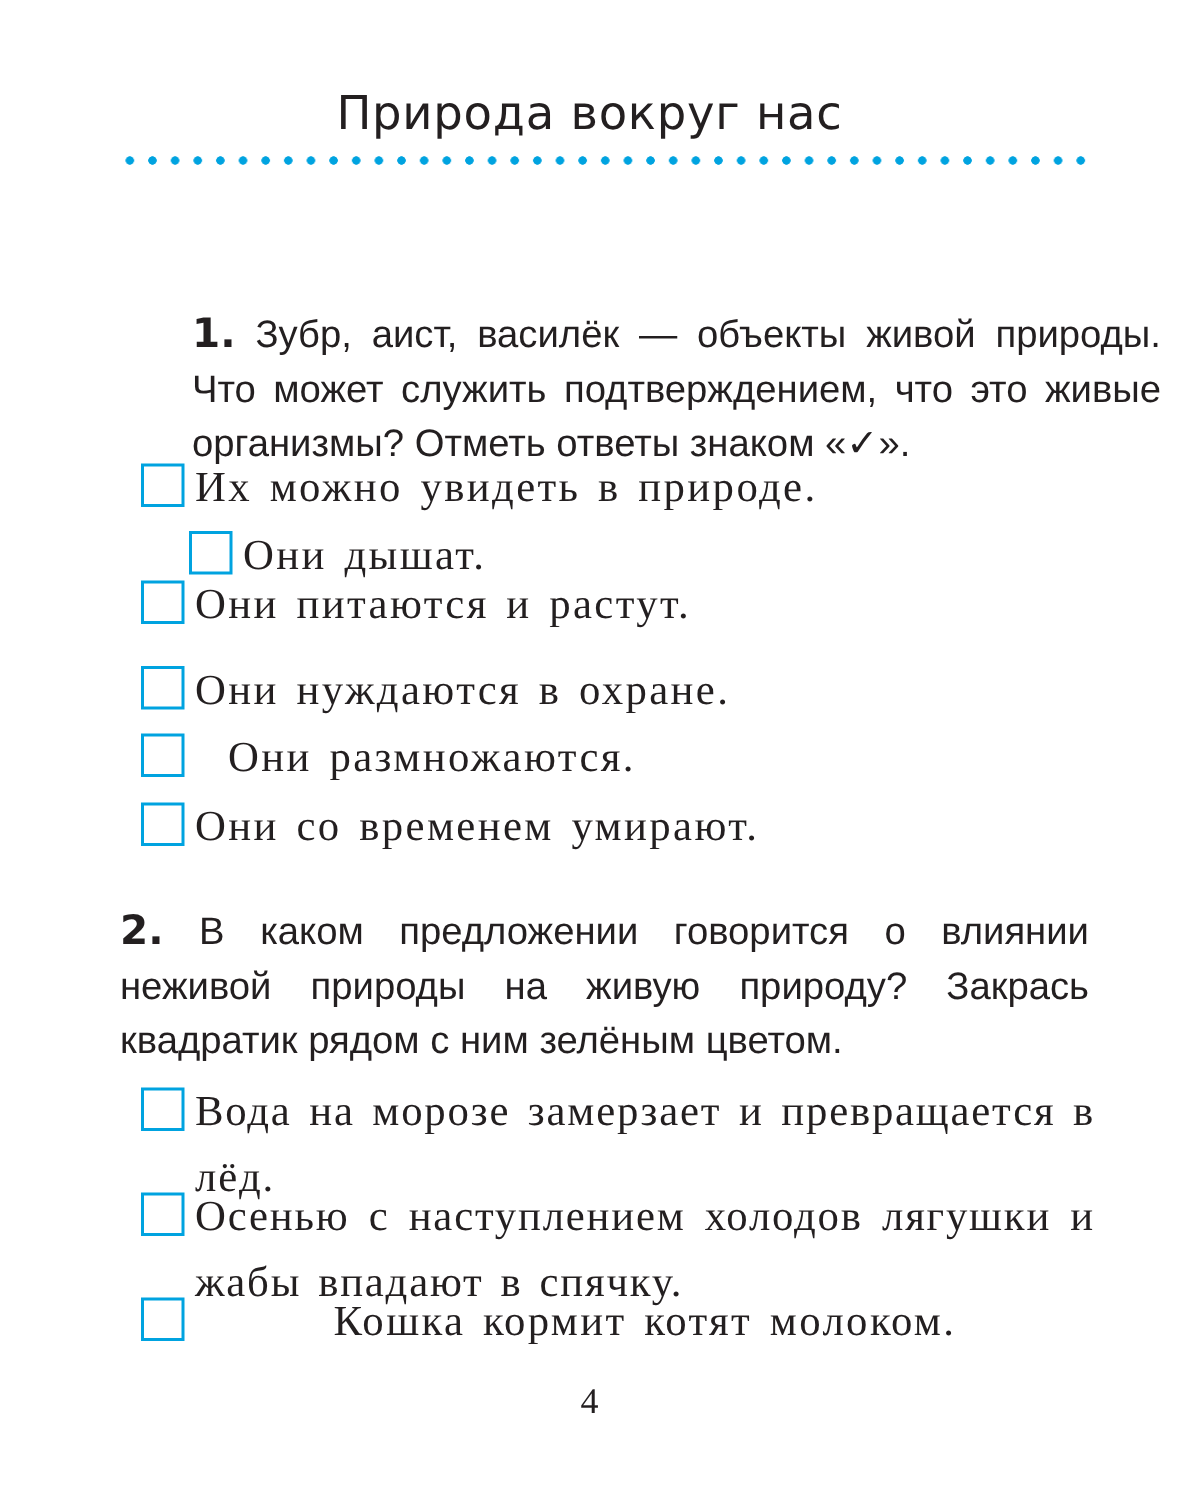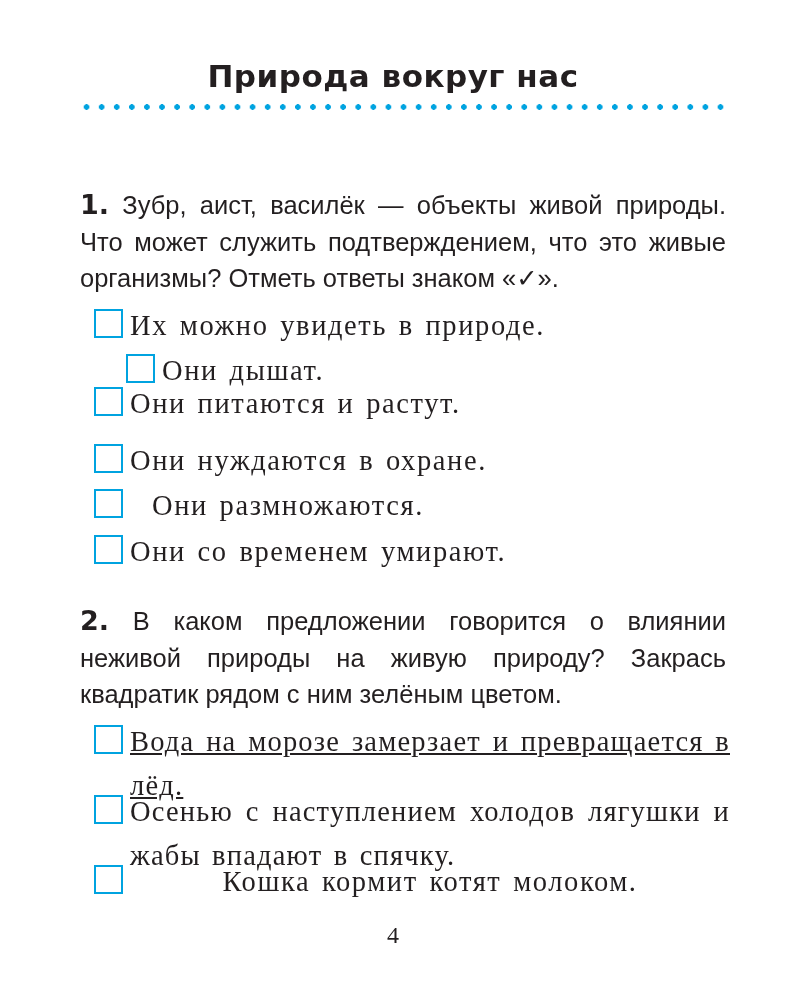--- a/index.html
+++ b/index.html
@@ -1,19 +1,19 @@
 <!DOCTYPE html>
 <html><head>
 <meta charset="utf-8">
 <style>
   html, body { margin: 0; padding: 0; background: #ffffff; }
   body { width: 786px; height: 1000px; position: relative; overflow: hidden; color: #231f20; }
   .title {
     position: absolute; left: 0; width: 786px; top: 58px; text-align: center;
-    font-family: "DejaVu Sans", sans-serif; font-weight: bold; font-size: 31px;
+    font-family: "DejaVu Sans", sans-serif; font-weight: normal; font-size: 31px;
     letter-spacing: 0.5px; color: #231f20;
   }
   .dots {
     position: absolute; left: 79px; top: 102px; width: 648px; height: 10px;
     background-image: radial-gradient(circle, #00a3e0 2.6px, transparent 3px);
     background-size: 15.1px 10px; background-repeat: repeat-x;
   }
   .task-text {
     position: absolute; left: 80px; width: 646px;
     font-family: "Liberation Sans", sans-serif; font-size: 25.5px; line-height: 36.5px;
@@ -37,21 +37,21 @@
     position: absolute; top: 922px; left: 0; width: 786px; text-align: center;
     font-family: "Liberation Serif", serif; font-size: 24px; color: #231f20;
   }
 </style>
 </head>
 <body>
 
 <div class="title">Природа вокруг нас</div>
 <div class="dots"></div>
 
-<div class="task-text" style="top:187px;">
+<div class="task-text" style="top:205px;margin-left:48px;">
   <span class="num">1.</span>
   <span>Зубр, аист, василёк — объекты живой природы. Что может служить подтверждением, что это живые организмы? Отметь ответы знаком «✓».</span>
 </div>
 
 <div class="opt" style="top:304px;">
   <div class="box"></div>
   <div class="opt-text">Их можно увидеть в природе.</div>
 </div>
 <div class="opt" style="top:349px;margin-left:32px;">
   <div class="box"></div>
@@ -72,21 +72,21 @@
 <div class="opt" style="top:530px;">
   <div class="box"></div>
   <div class="opt-text">Они со временем умирают.</div>
 </div>
 
 <div class="task-text" style="top:603px;">
   <span class="num">2.</span>
   <span>В каком предложении говорится о влиянии неживой природы на живую природу? Закрась квадратик рядом с ним зелёным цветом.</span>
 </div>
 
-<div class="opt" style="top:720px;text-decoration:underline;">
+<div class="opt" style="top:720px;">
   <div class="box"></div>
   <div class="opt-text just">Вода на морозе замерзает и превращается в лёд.</div>
 </div>
 <div class="opt" style="top:790px;">
   <div class="box"></div>
   <div class="opt-text just">Осенью с наступлением холодов лягушки и жабы впадают в спячку.</div>
 </div>
 <div class="opt" style="top:860px;text-align:center;">
   <div class="box"></div>
   <div class="opt-text">Кошка кормит котят молоком.</div>

